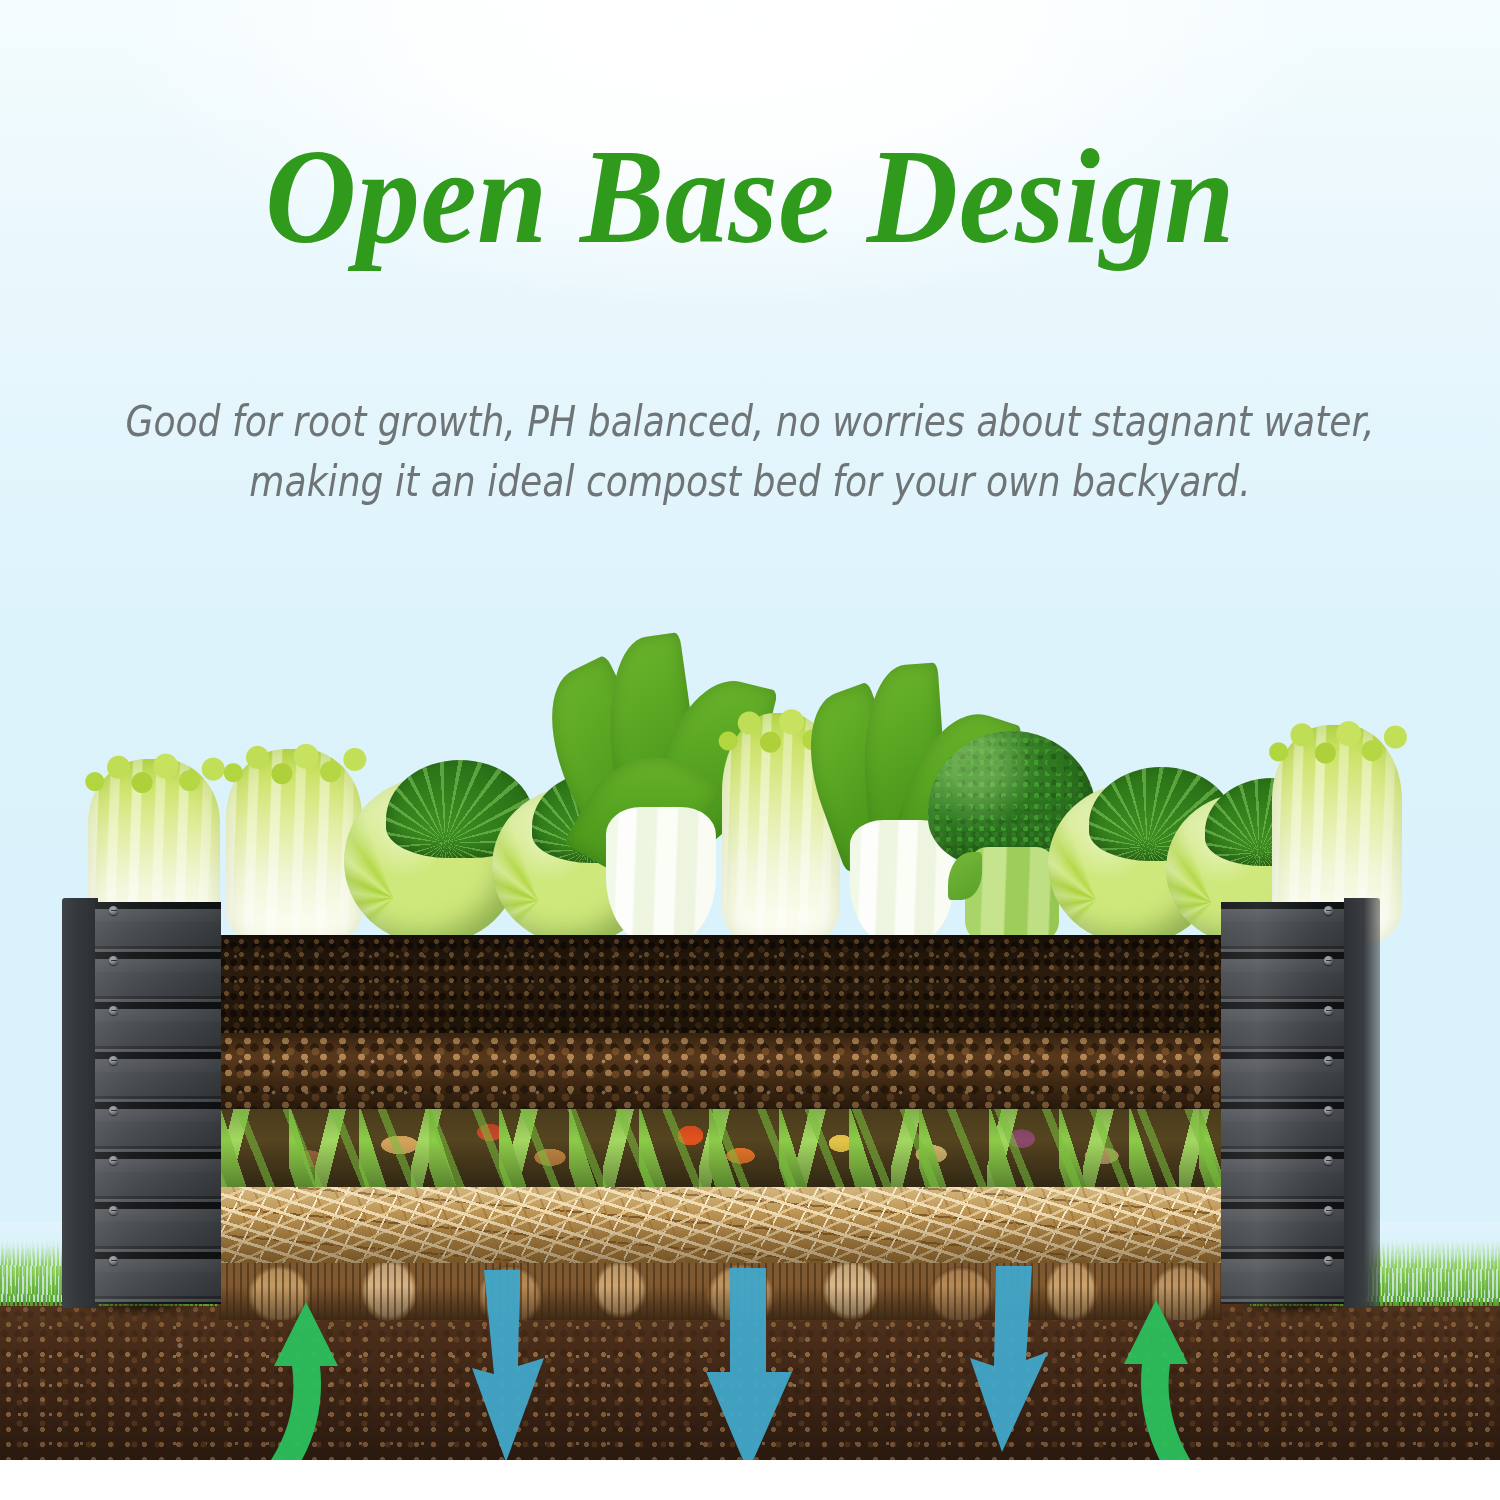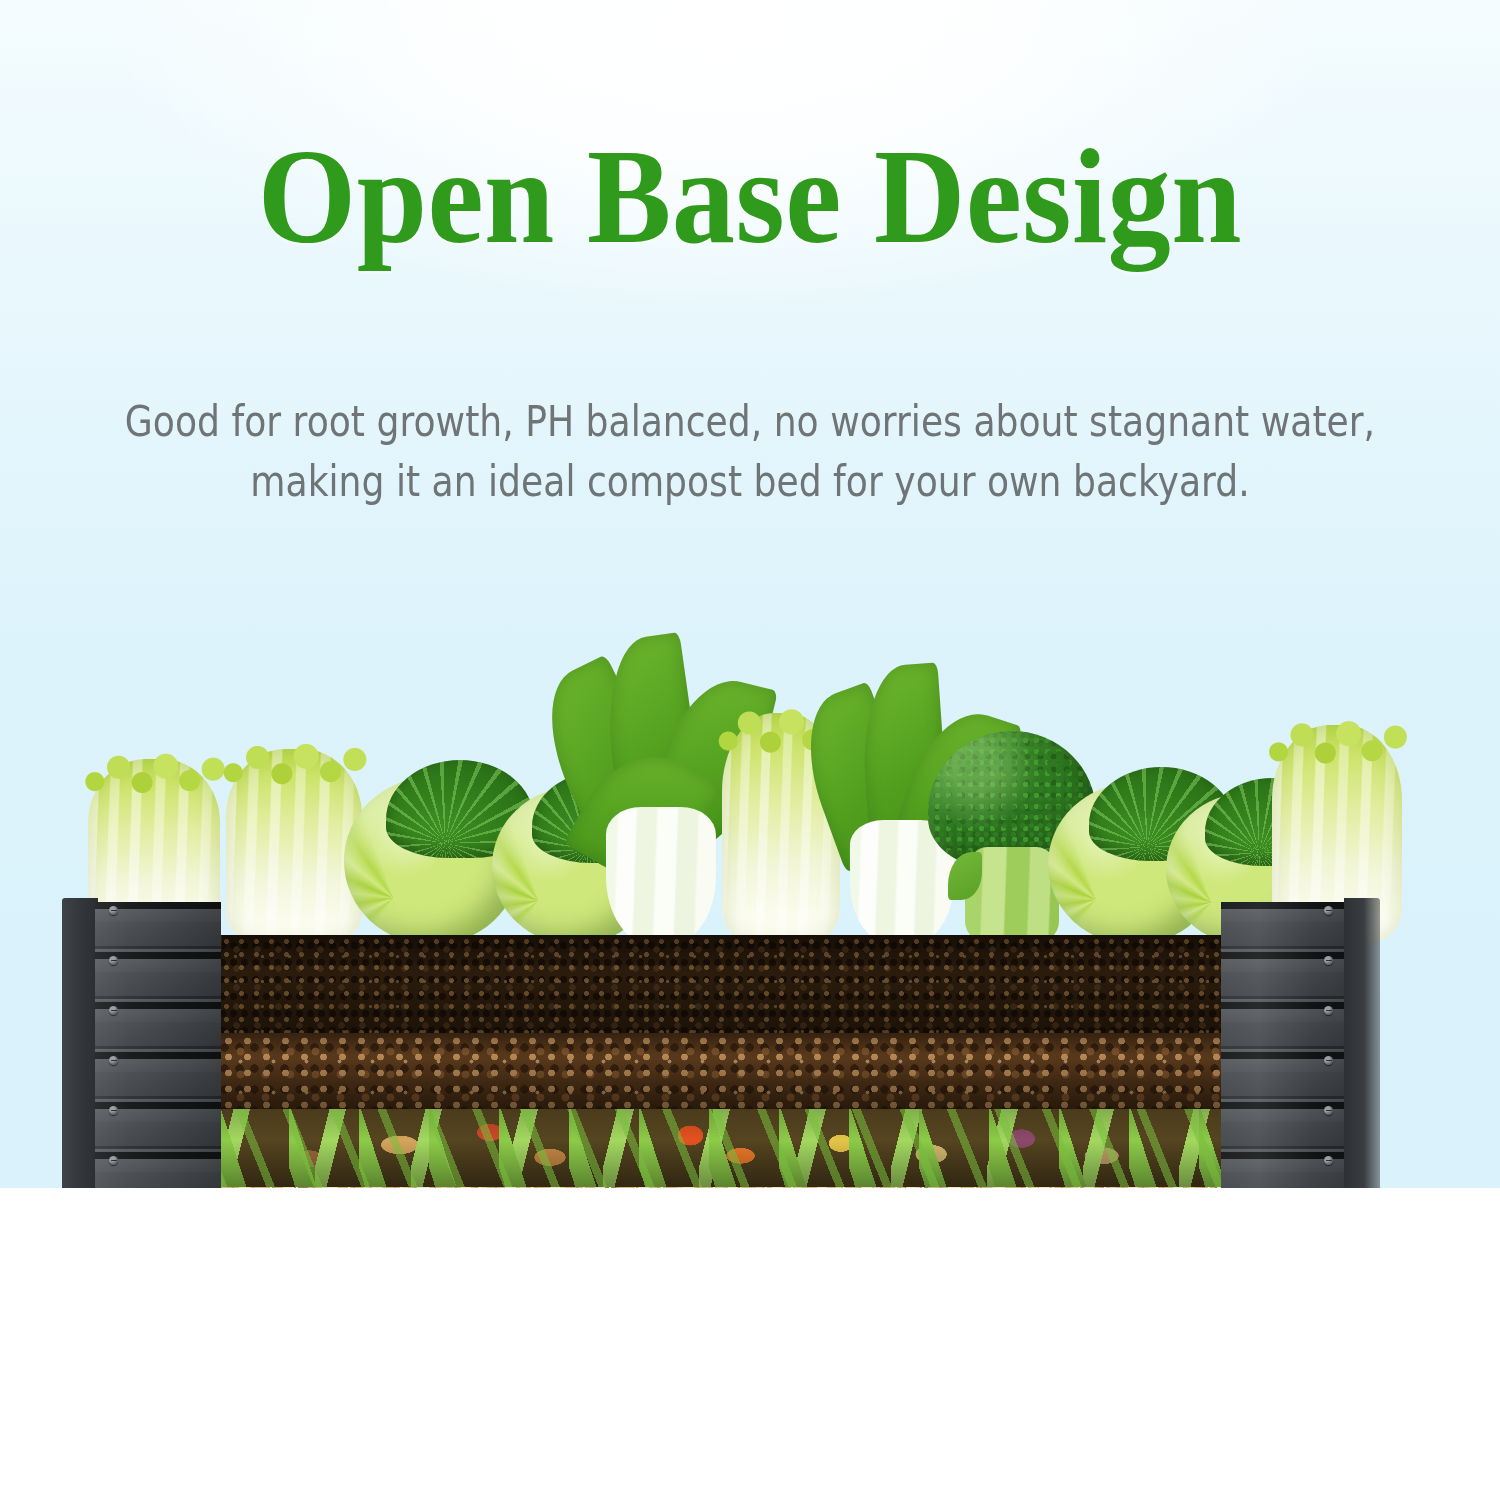--- a/index.html
+++ b/index.html
@@ -6,22 +6,23 @@
   html,body { width:1500px; height:1500px; overflow:hidden; }
   body {
     font-family: "Liberation Sans", sans-serif;
     background:#ffffff;
     position:relative;
   }
 
   
   #stage {
     position:relative;
-    width:1500px; height:1188px;
+    width:1500px; height:1460px;
     overflow:hidden;
+    font-style:italic;
   }
 
   
   .bg-sky {
     position:absolute; left:0; top:0; width:1500px; height:1500px;
     background:
       radial-gradient(ellipse 900px 420px at 48% 2%, #ffffff 0%, rgba(255,255,255,0.85) 30%, rgba(255,255,255,0) 68%),
       linear-gradient(180deg,#f4fcfe 0%, #eaf8fd 16%, #ddf3fb 42%, #d9f2fb 70%, #dcf3fb 100%);
   }
 

